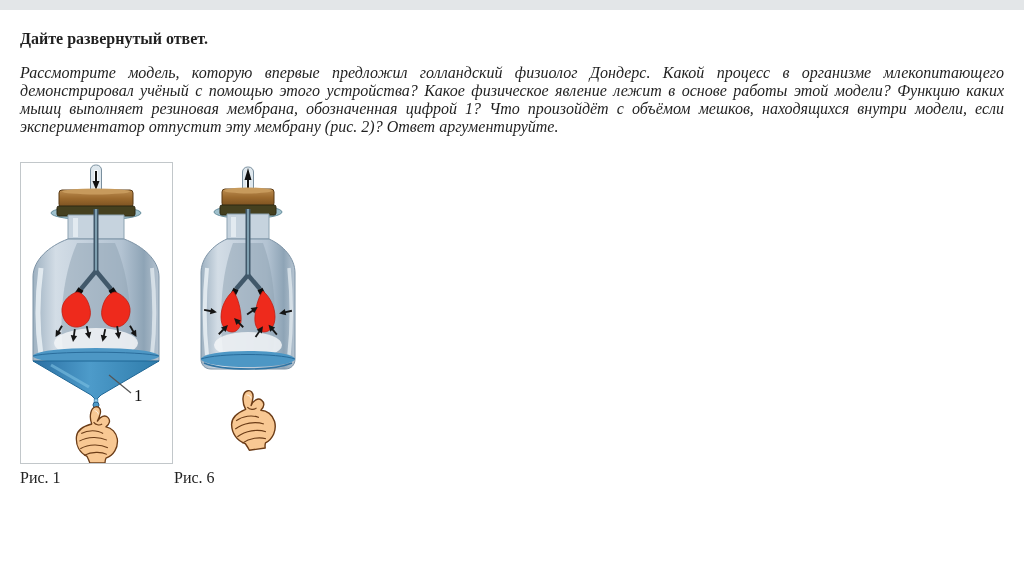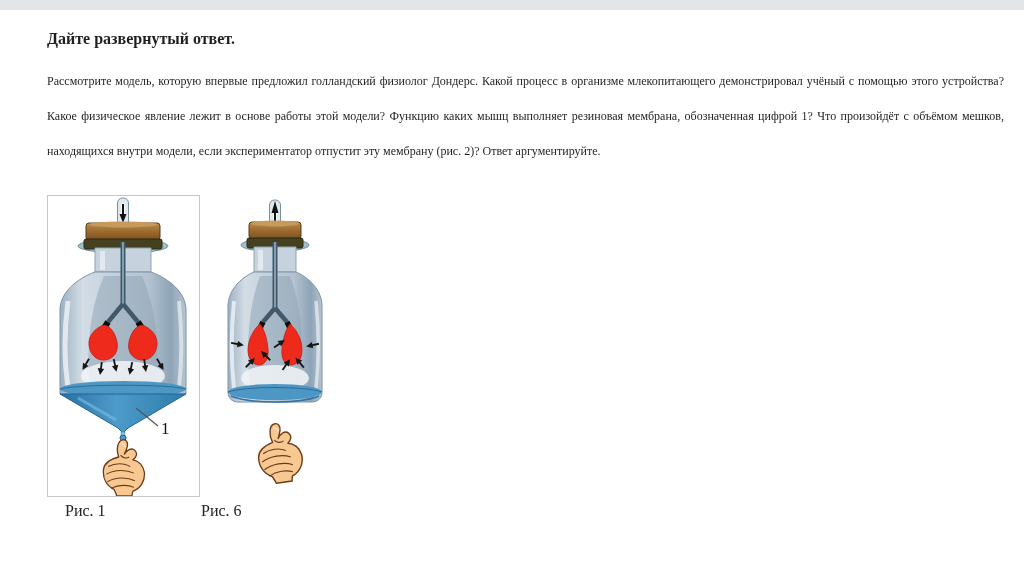--- a/index.html
+++ b/index.html
@@ -4,32 +4,32 @@
 <style>
   * { box-sizing: content-box; }
   html, body { margin:0; padding:0; }
   body {
     width:1024px; height:561px; overflow:hidden;
     background:#ffffff;
     color: var(--text-color, #1f1f1f);
     font-family:"Liberation Serif", serif;
   }
   .topbar { width:100%; height:10px; background: var(--top-bar, #e3e6e8); }
-  main { padding:0 20px;margin-left:27px; }
+  main { padding:0 20px; }
   .heading { font-size:16px; font-weight:bold; margin:19px 0 0 0; line-height:19px; }
-  .qtext { font-size:12px; line-height:35px; text-align:justify; margin:16px 0 0 0; }
+  .qtext { font-size:16px; line-height:18px; text-align:justify; margin:16px 0 0 0;font-style:italic; }
   .figures { position:relative; margin-top:26px; height:335px; }
   .figbox1 {
     position:absolute; left:0; top:0; width:151px; height:300px;
     border:1px solid #c2c7ca; background:#fff; margin:0;
   }
   .figbox2 { position:absolute; left:173px; top:1px; width:112px; height:292px; margin:0; }
   .figbox1 svg, .figbox2 svg { display:block; }
   .cap { position:absolute; top:307px; font-size:16px; color:#222; }
-  .cap1 { left:18px; }
+  .cap1 { left:0; }
   .cap2 { left:154px; }
   .sprite { position:absolute; width:0; height:0; overflow:hidden; }
 </style>
 </head>
 <body>
 
 <div class="topbar"></div>
 
 <main>
   <h1 class="heading">Дайте развернутый ответ.</h1>

